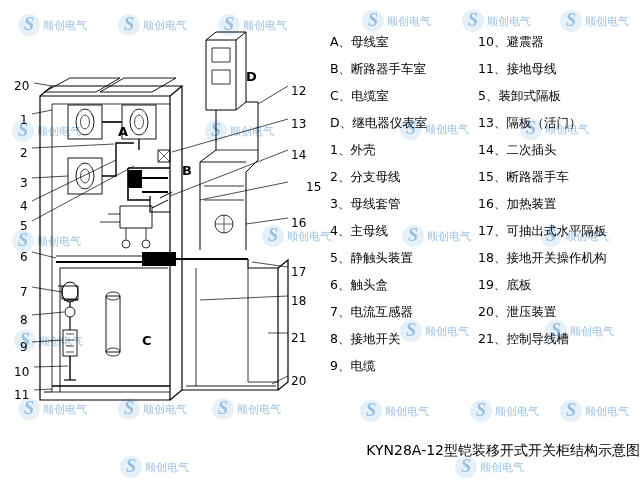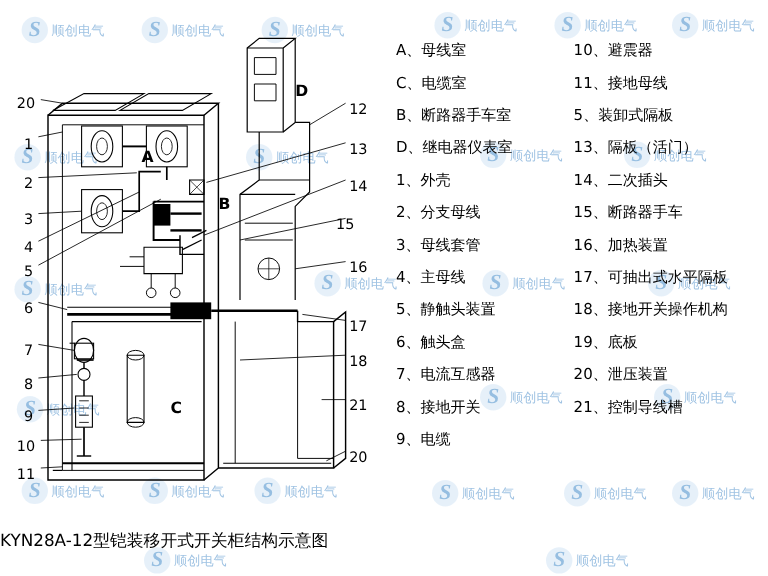--- a/index.html
+++ b/index.html
@@ -30,21 +30,21 @@
   #legend{position:absolute;left:330px;top:34px;width:300px;z-index:3;}
   .leg-col{position:absolute;top:0;}
   .leg-col.c1{left:0;width:150px;}
   .leg-col.c2{left:148px;width:152px;}
   .leg-item{
     font-size:12.5px;line-height:15px;height:27px;
     font-family:"DejaVu Sans","Liberation Sans",sans-serif;
     color:#000;white-space:nowrap;
   }
   #caption{
-    position:absolute;left:0;top:442px;width:640px;text-align:left;
+    position:absolute;left:0;top:442px;width:640px;text-align:right;
     font-size:14px;color:#000;z-index:3;
     font-family:"DejaVu Sans","Liberation Sans",sans-serif;
   }
   .num-label{
     position:absolute;font-size:12px;color:#000;z-index:4;
     font-family:"DejaVu Sans","Liberation Sans",sans-serif;
   }
   .letter-label{
     position:absolute;font-size:13px;font-weight:bold;color:#000;z-index:4;
     font-family:"DejaVu Sans","Liberation Sans",sans-serif;
@@ -296,33 +296,33 @@
     <div class="num-label" style="left: 20px; top: 219px;">5</div>
     <div class="num-label" style="left: 20px; top: 250px;">6</div>
     <div class="num-label" style="left: 20px; top: 285px;">7</div>
     <div class="num-label" style="left: 20px; top: 313px;">8</div>
     <div class="num-label" style="left: 20px; top: 340px;">9</div>
     <div class="num-label" style="left: 14px; top: 365px;">10</div>
     <div class="num-label" style="left: 14px; top: 388px;">11</div>
     <div class="num-label" style="left: 291px; top: 84px;">12</div>
     <div class="num-label" style="left: 291px; top: 117px;">13</div>
     <div class="num-label" style="left: 291px; top: 148px;">14</div>
-    <div class="num-label" style="left: 280px; top: 180px;">15</div>
+    <div class="num-label" style="left: 306px; top: 180px;">15</div>
     <div class="num-label" style="left: 291px; top: 216px;">16</div>
     <div class="num-label" style="left: 291px; top: 265px;">17</div>
     <div class="num-label" style="left: 291px; top: 294px;">18</div>
     <div class="num-label" style="left: 291px; top: 331px;">21</div>
     <div class="num-label" style="left: 291px; top: 374px;">20</div>
   </div>
 
 <div id="legend">
   <div class="leg-col c1">
       <div class="leg-item">A、母线室</div>
+      <div class="leg-item">B、断路器手车室</div>
       <div class="leg-item">C、电缆室</div>
-      <div class="leg-item">B、断路器手车室</div>
       <div class="leg-item">D、继电器仪表室</div>
       <div class="leg-item">1、外壳</div>
       <div class="leg-item">2、分支母线</div>
       <div class="leg-item">3、母线套管</div>
       <div class="leg-item">4、主母线</div>
       <div class="leg-item">5、静触头装置</div>
       <div class="leg-item">6、触头盒</div>
       <div class="leg-item">7、电流互感器</div>
       <div class="leg-item">8、接地开关</div>
       <div class="leg-item">9、电缆</div>

